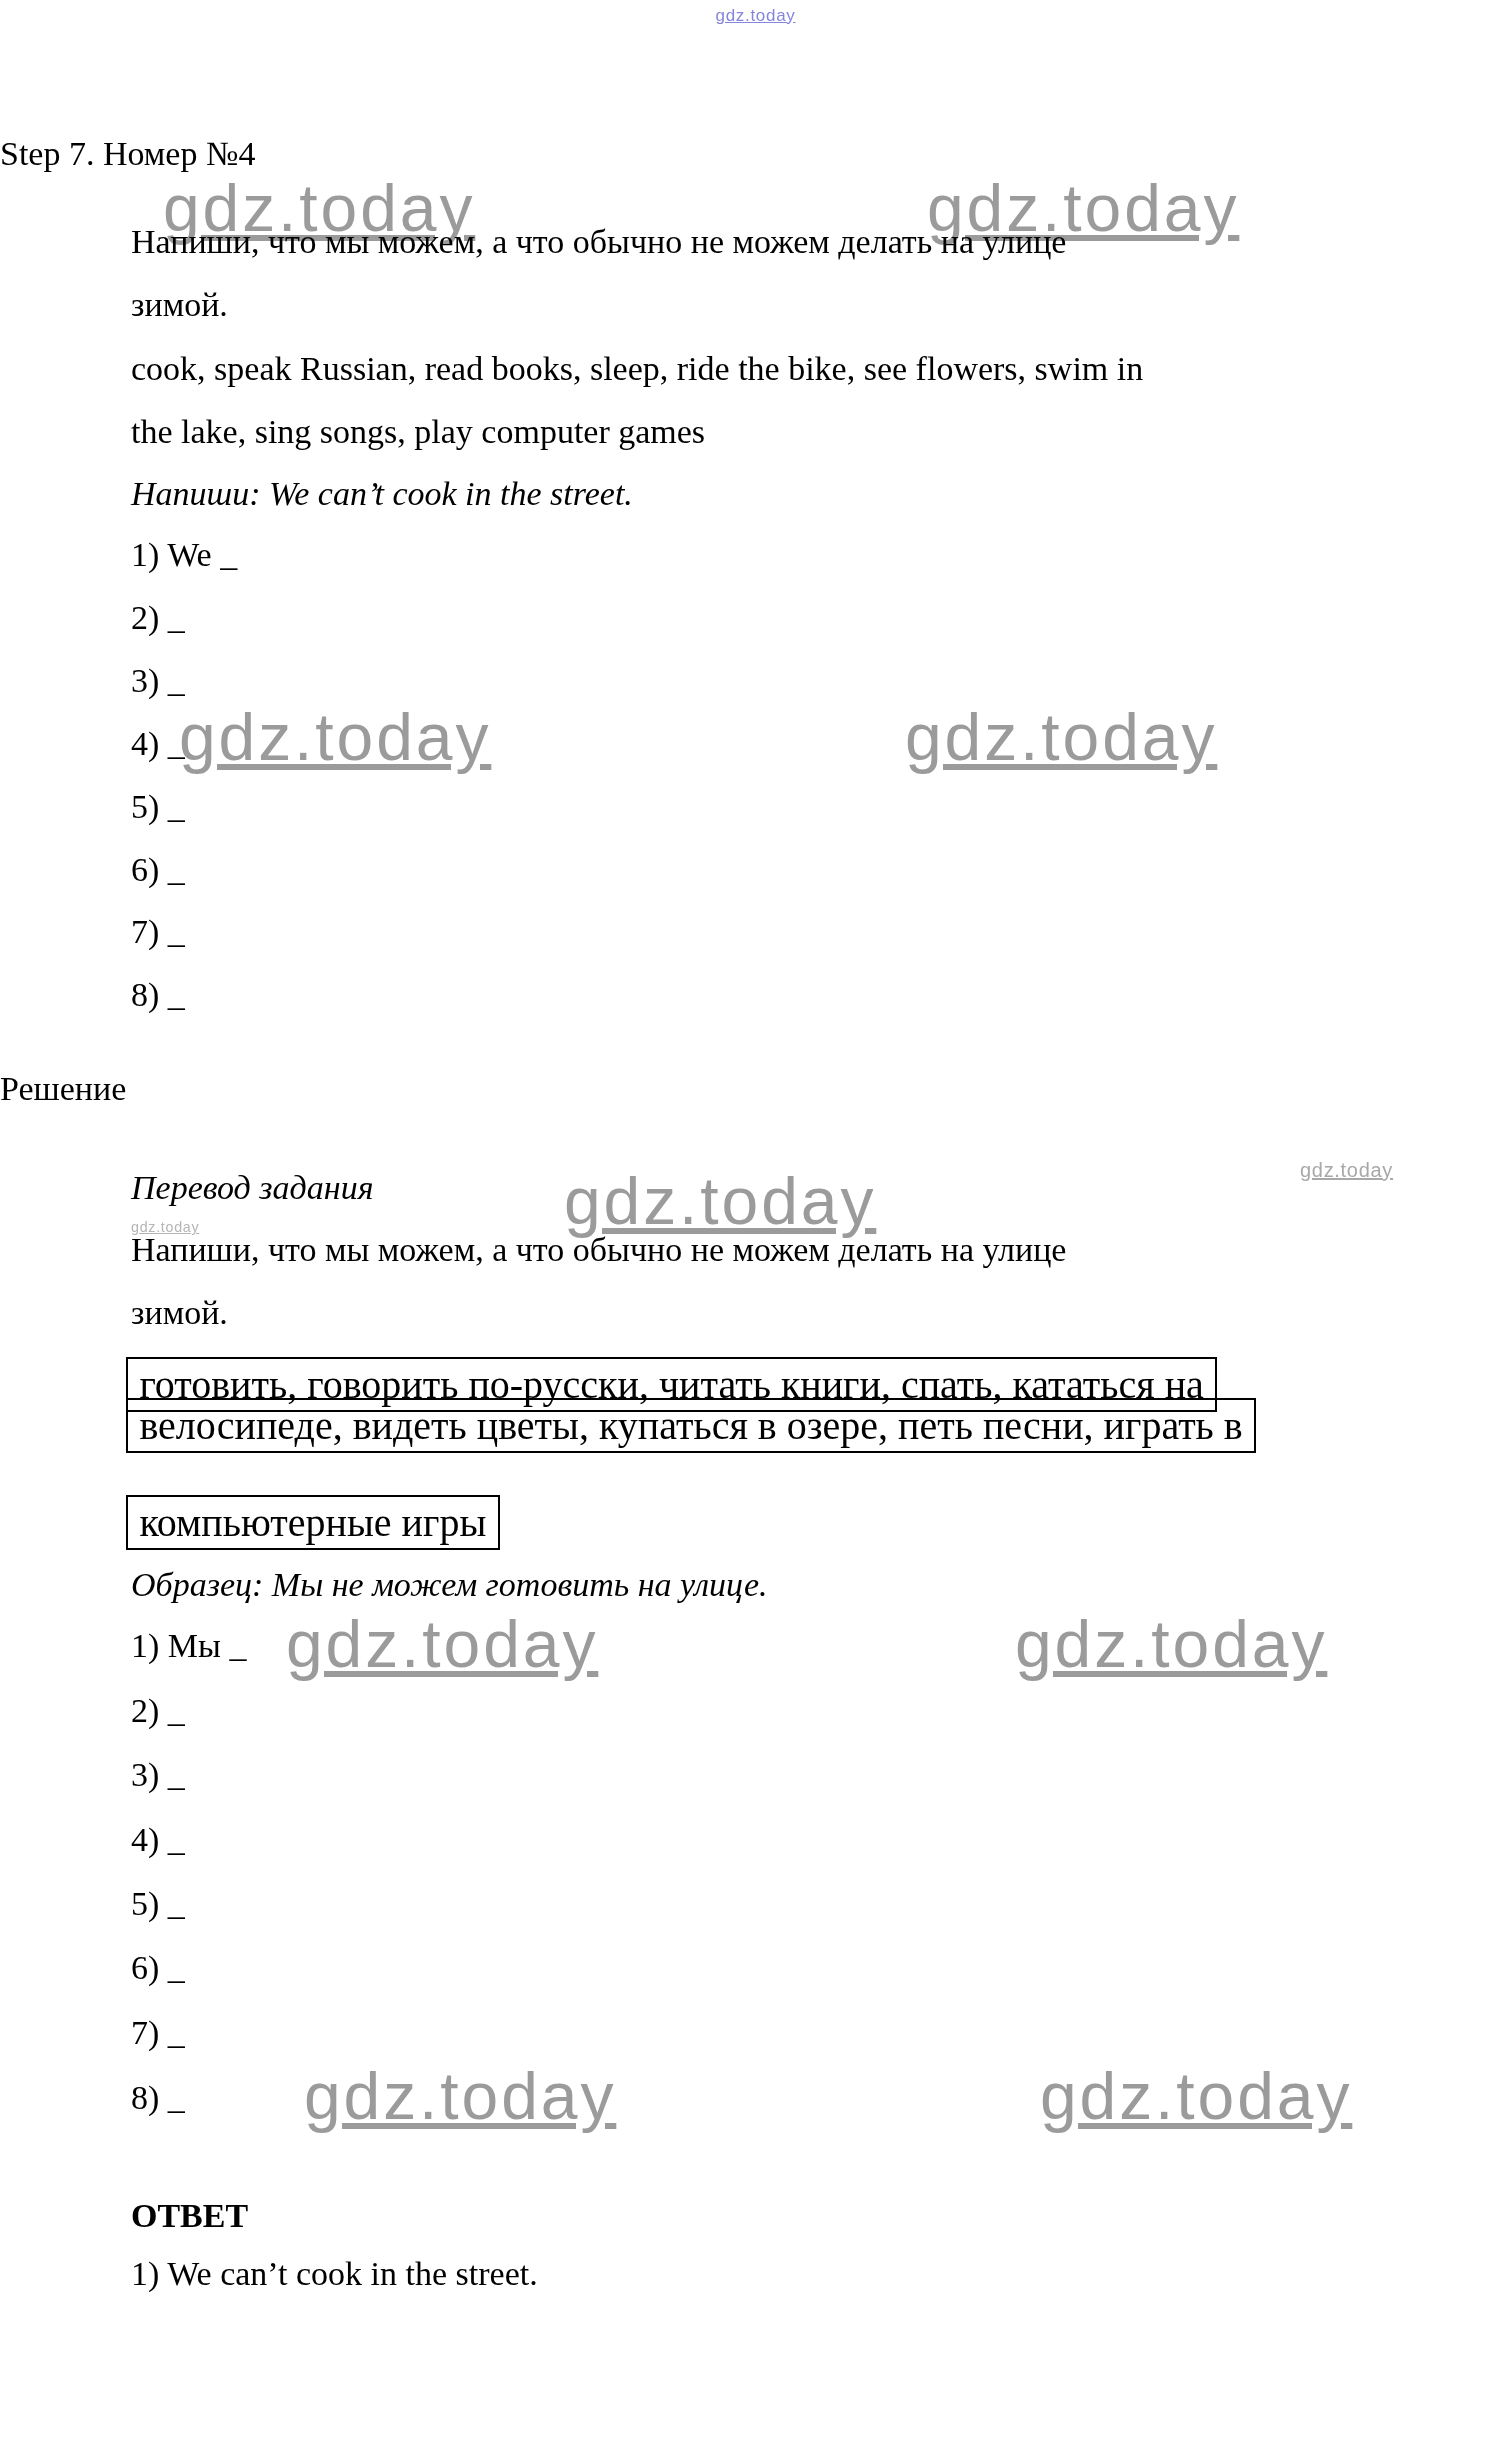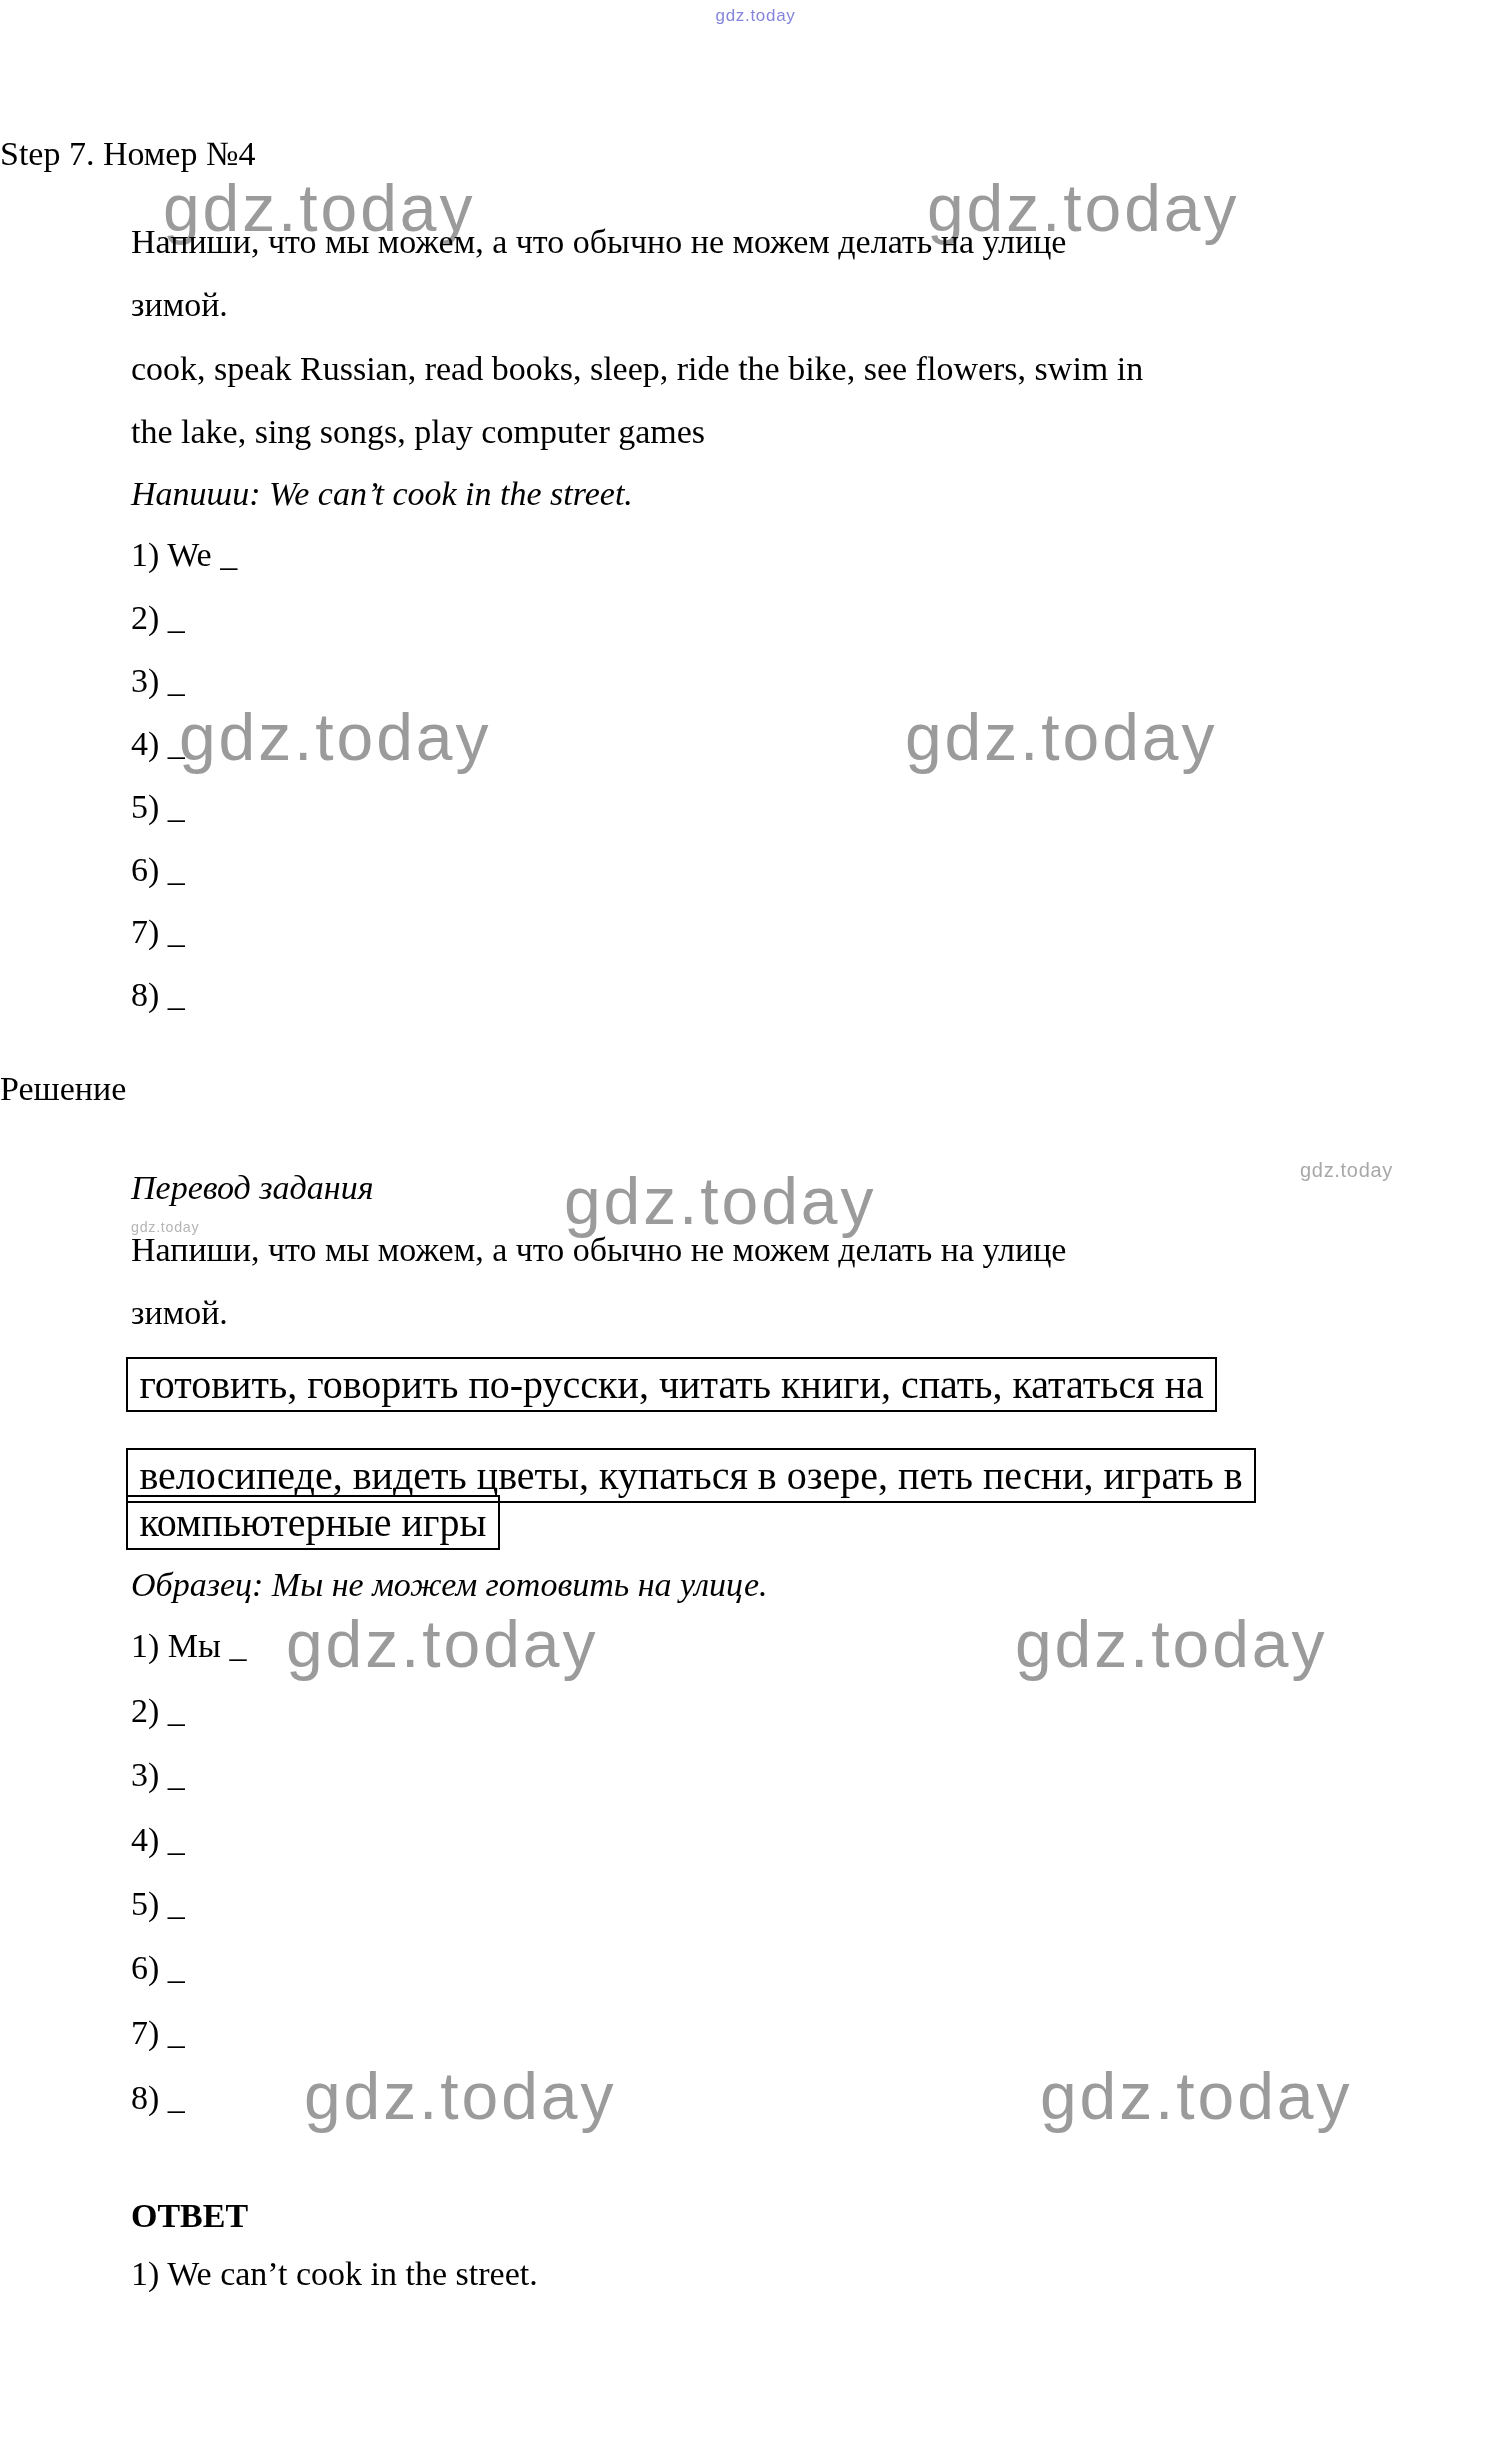--- a/index.html
+++ b/index.html
@@ -41,20 +41,21 @@
     white-space: nowrap;
   }
   .wm {
     position: absolute;
     font-family: "Liberation Sans", sans-serif;
     color: #9b9b9b;
     letter-spacing: 2.9px;
     white-space: nowrap;
     font-size: 66px;
     font-weight: 400;
+    text-decoration: underline;
   }
   .wm-top {
     left: 0; top: 5.7px;
     width: 100%;
     text-align: center;
     font-size: 17px;
     letter-spacing: 0.7px;
     color: #8585dd;
   }
   .wm-small { font-size: 20px; letter-spacing: 0.7px; color: #a8a8a8; }
@@ -98,21 +99,21 @@
   <div class="line" style="top:975px;">8) _</div>
 
   <div class="centered" style="top:1070px;">Решение</div>
 
   <div class="line bold-italic" style="top:1168px;">Перевод задания</div>
 
   <div class="line" style="top:1230px;">Напиши, что мы можем, а что обычно не можем делать на улице</div>
   <div class="line" style="top:1293px;">зимой.</div>
 
   <div class="boxed" style="top:1357px;">готовить, говорить по-русски, читать книги, спать, кататься на</div>
-  <div class="boxed" style="top:1448px;">велосипеде, видеть цветы, купаться в озере, петь песни, играть в</div>
+  <div class="boxed" style="top:1398px;">велосипеде, видеть цветы, купаться в озере, петь песни, играть в</div>
   <div class="boxed" style="top:1495px;text-align:center;">компьютерные игры</div>
 
   <div class="line italic" style="top:1565px;">Образец: Мы не можем готовить на улице.</div>
 
   <div class="line" style="top:1626px;">1) Мы _</div>
   <div class="line" style="top:1691px;">2) _</div>
   <div class="line" style="top:1755px;">3) _</div>
   <div class="line" style="top:1820px;">4) _</div>
   <div class="line" style="top:1884px;">5) _</div>
   <div class="line" style="top:1948px;">6) _</div>

